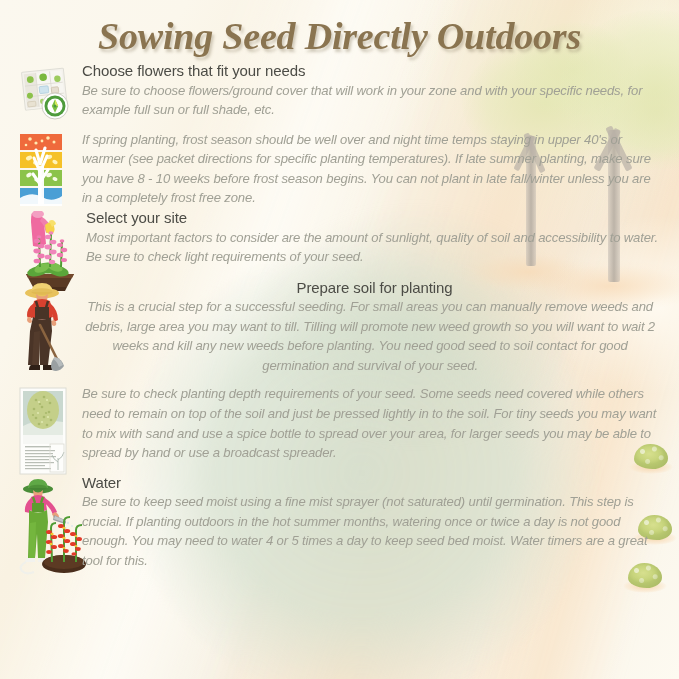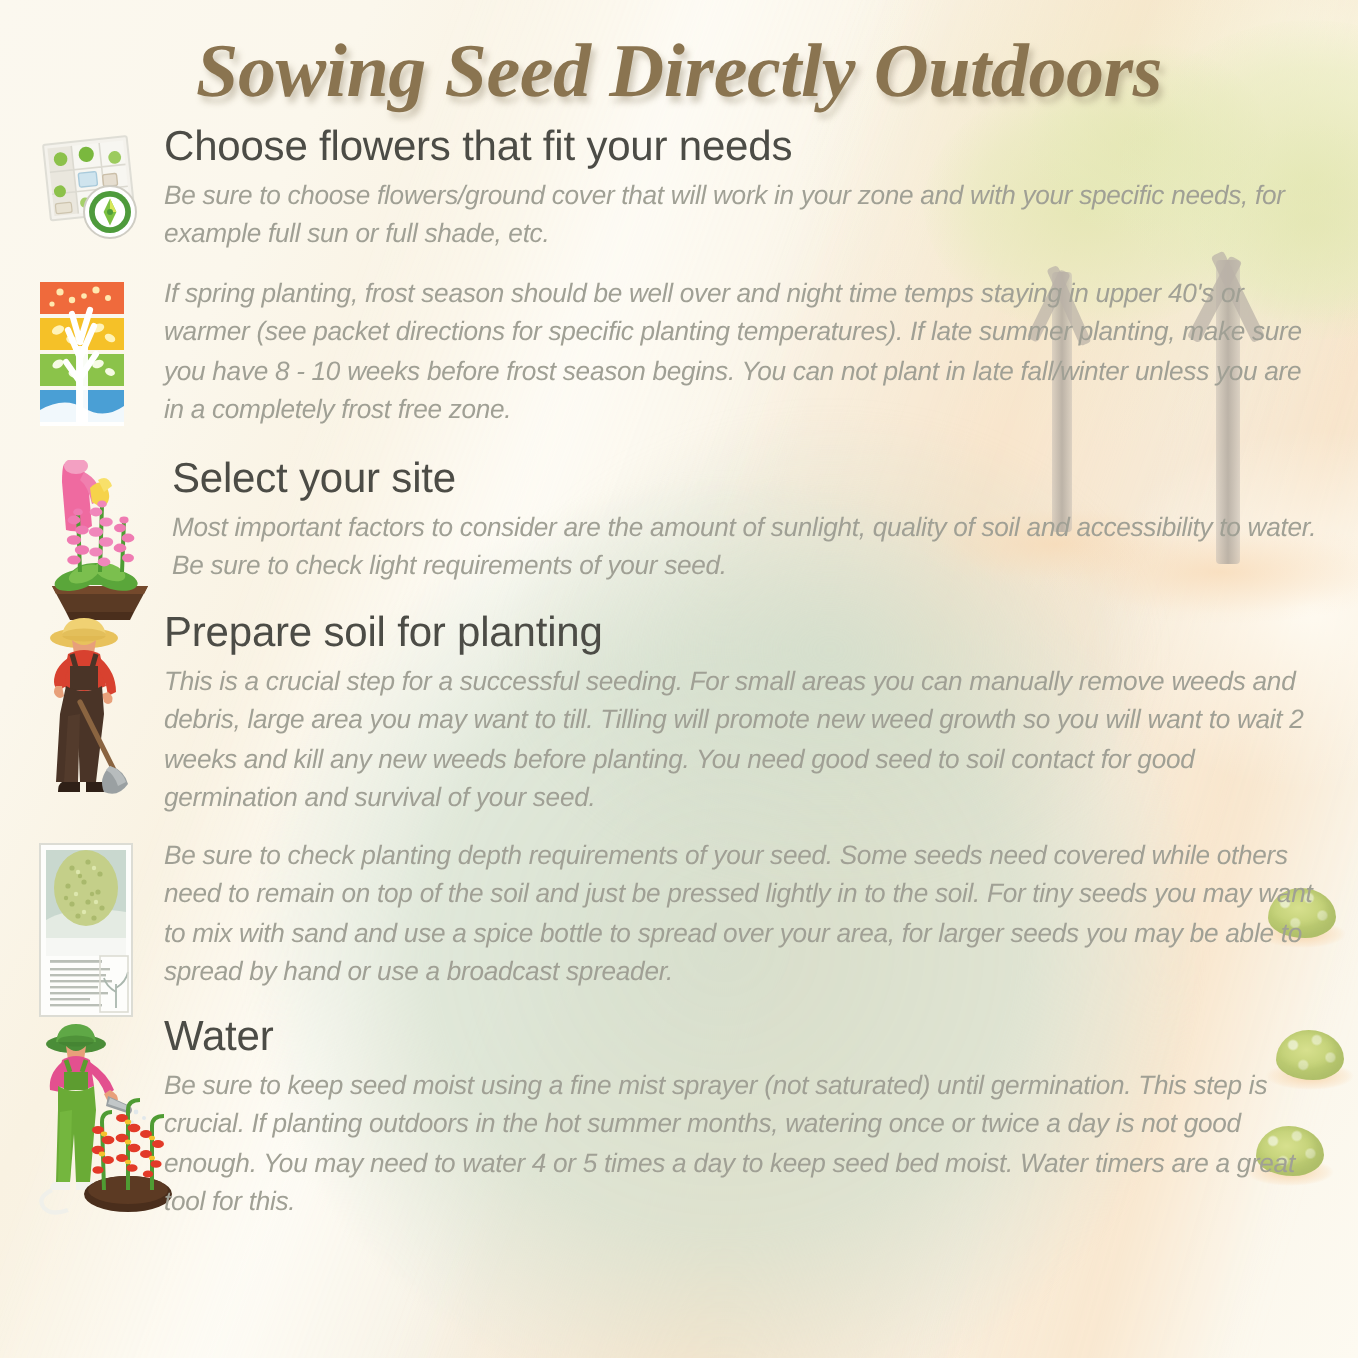--- a/index.html
+++ b/index.html
@@ -184,21 +184,21 @@
   .icon-wrap {
     position: absolute;
     left: 4px; top: 2px;
     width: 66px;
   }
 
   .text-cell { flex: 1 1 auto; min-width: 0; padding-top: 0; }
 
   .step-title {
     font-family: "Liberation Sans", sans-serif;
-    font-size: 21px;
+    font-size: 15px;
     font-weight: normal;
     color: #4c4c46;
     line-height: 1.18;
     letter-spacing: -0.1px;
     margin-bottom: 1px;
   }
 
   .step-body {
     font-family: "Liberation Sans", sans-serif;
     font-style: italic;
@@ -206,22 +206,22 @@
     line-height: 1.47;
     color: #a0a095;
     letter-spacing: -0.15px;
     transform: scaleX(0.985);
     transform-origin: left center;
   }
 
   
   #step-0 { margin-top: 0; }
   #step-1 { margin-top: 10px; }
-  #step-2 { margin-top: 13px; padding-left: 14px; }
-  #step-3 { margin-top: 12px; }
+  #step-2 { margin-top: 1px; padding-left: 14px; }
+  #step-3 { margin-top: 12px; text-align: center; }
   #step-4 { margin-top: 9px; }
   #step-5 { margin-top: 11px; }
 
   
   .ico { display: block; }
 </style>
 </head>
 <body>
 
 <div id="poster">

